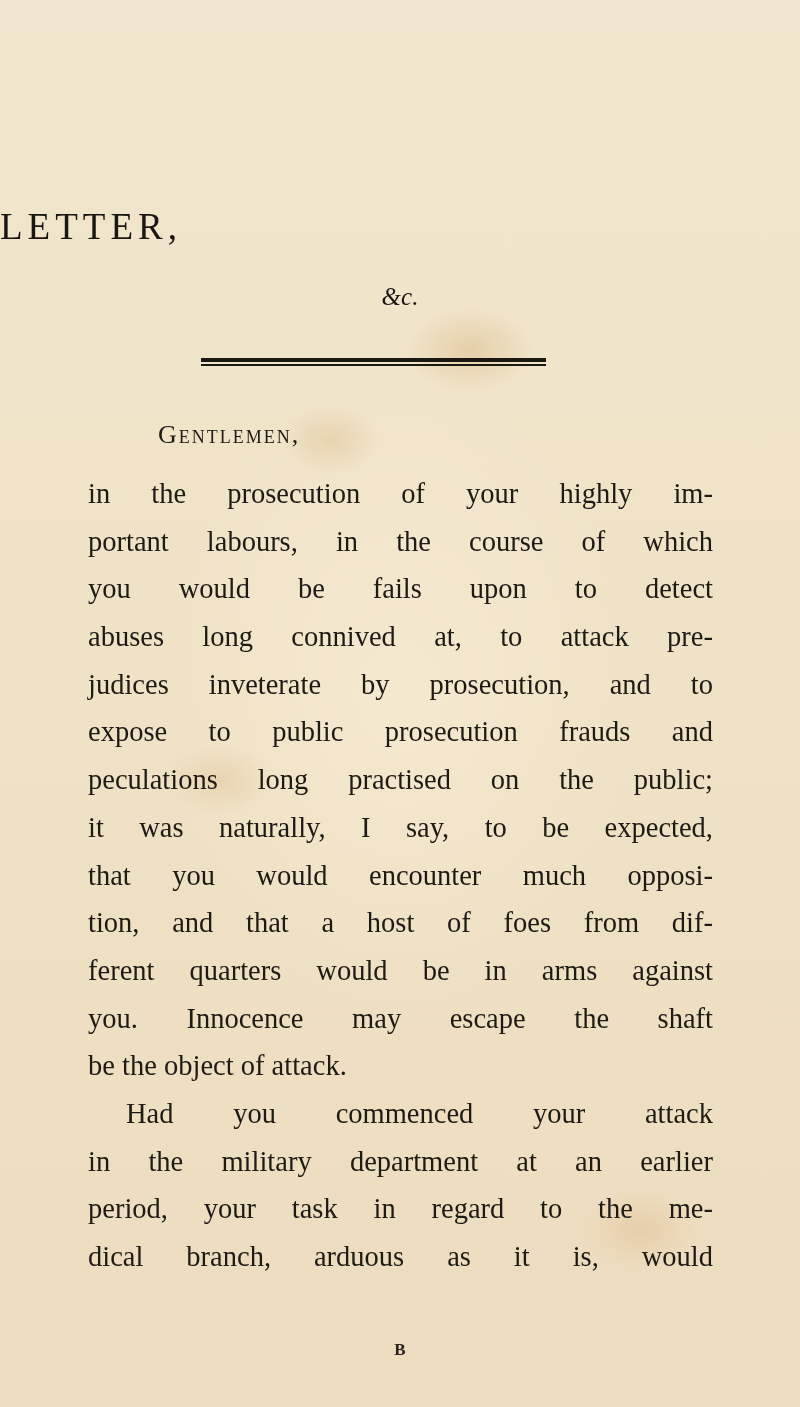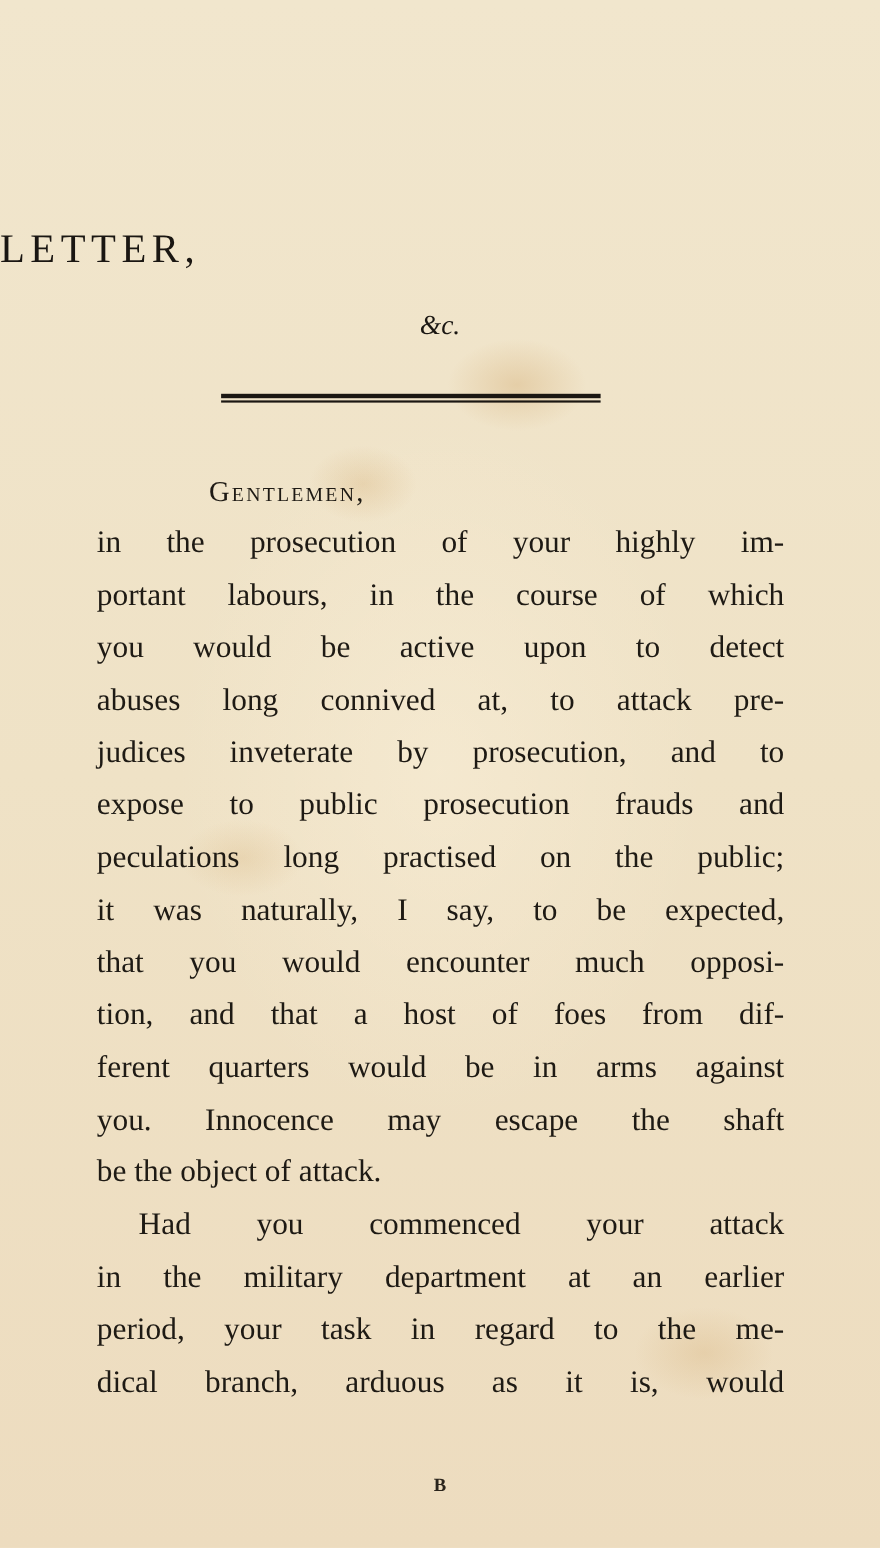--- a/index.html
+++ b/index.html
@@ -65,27 +65,26 @@
     .rule .thin {
       position: absolute;
       top: 6px;
       left: 0;
       right: 0;
       height: 1.5px;
       background: #1b1712;
     }
     .salutation {
       position: absolute;
-      top: 432px;
+      top: 420px;
       left: 158px;
       font-size: 26px;
       font-variant: small-caps;
       letter-spacing: 2px;
       color: #1e1a14;
-      margin-left: 32px;
     }
     .body-text {
       position: absolute;
       top: 470px;
       left: 88px;
       width: 625px;
       font-size: 28.5px;
       line-height: 47.7px;
       color: #1e1a14;
     }
@@ -131,21 +130,21 @@
   <div class="rule">
     <div class="thick"></div>
     <div class="thin"></div>
   </div>
 
   <div class="salutation">Gentlemen,</div>
 
   <div class="body-text">
     <span class="line">in the prosecution of your highly im-</span>
     <span class="line">portant labours, in the course of which</span>
-    <span class="line">you would be active upon to detect</span>
+    <span class="line">you would be fails upon to detect</span>
     <span class="line">abuses long connived at, to attack pre-</span>
     <span class="line">judices inveterate by prosecution, and to</span>
     <span class="line">expose to public prosecution frauds and</span>
     <span class="line">peculations long practised on the public;</span>
     <span class="line">it was naturally, I say, to be expected,</span>
     <span class="line">that you would encounter much opposi-</span>
     <span class="line">tion, and that a host of foes from dif-</span>
     <span class="line">ferent quarters would be in arms against</span>
     <span class="line">you. Innocence may escape the shaft</span>
     <span class="line last">be the object of attack.</span>

